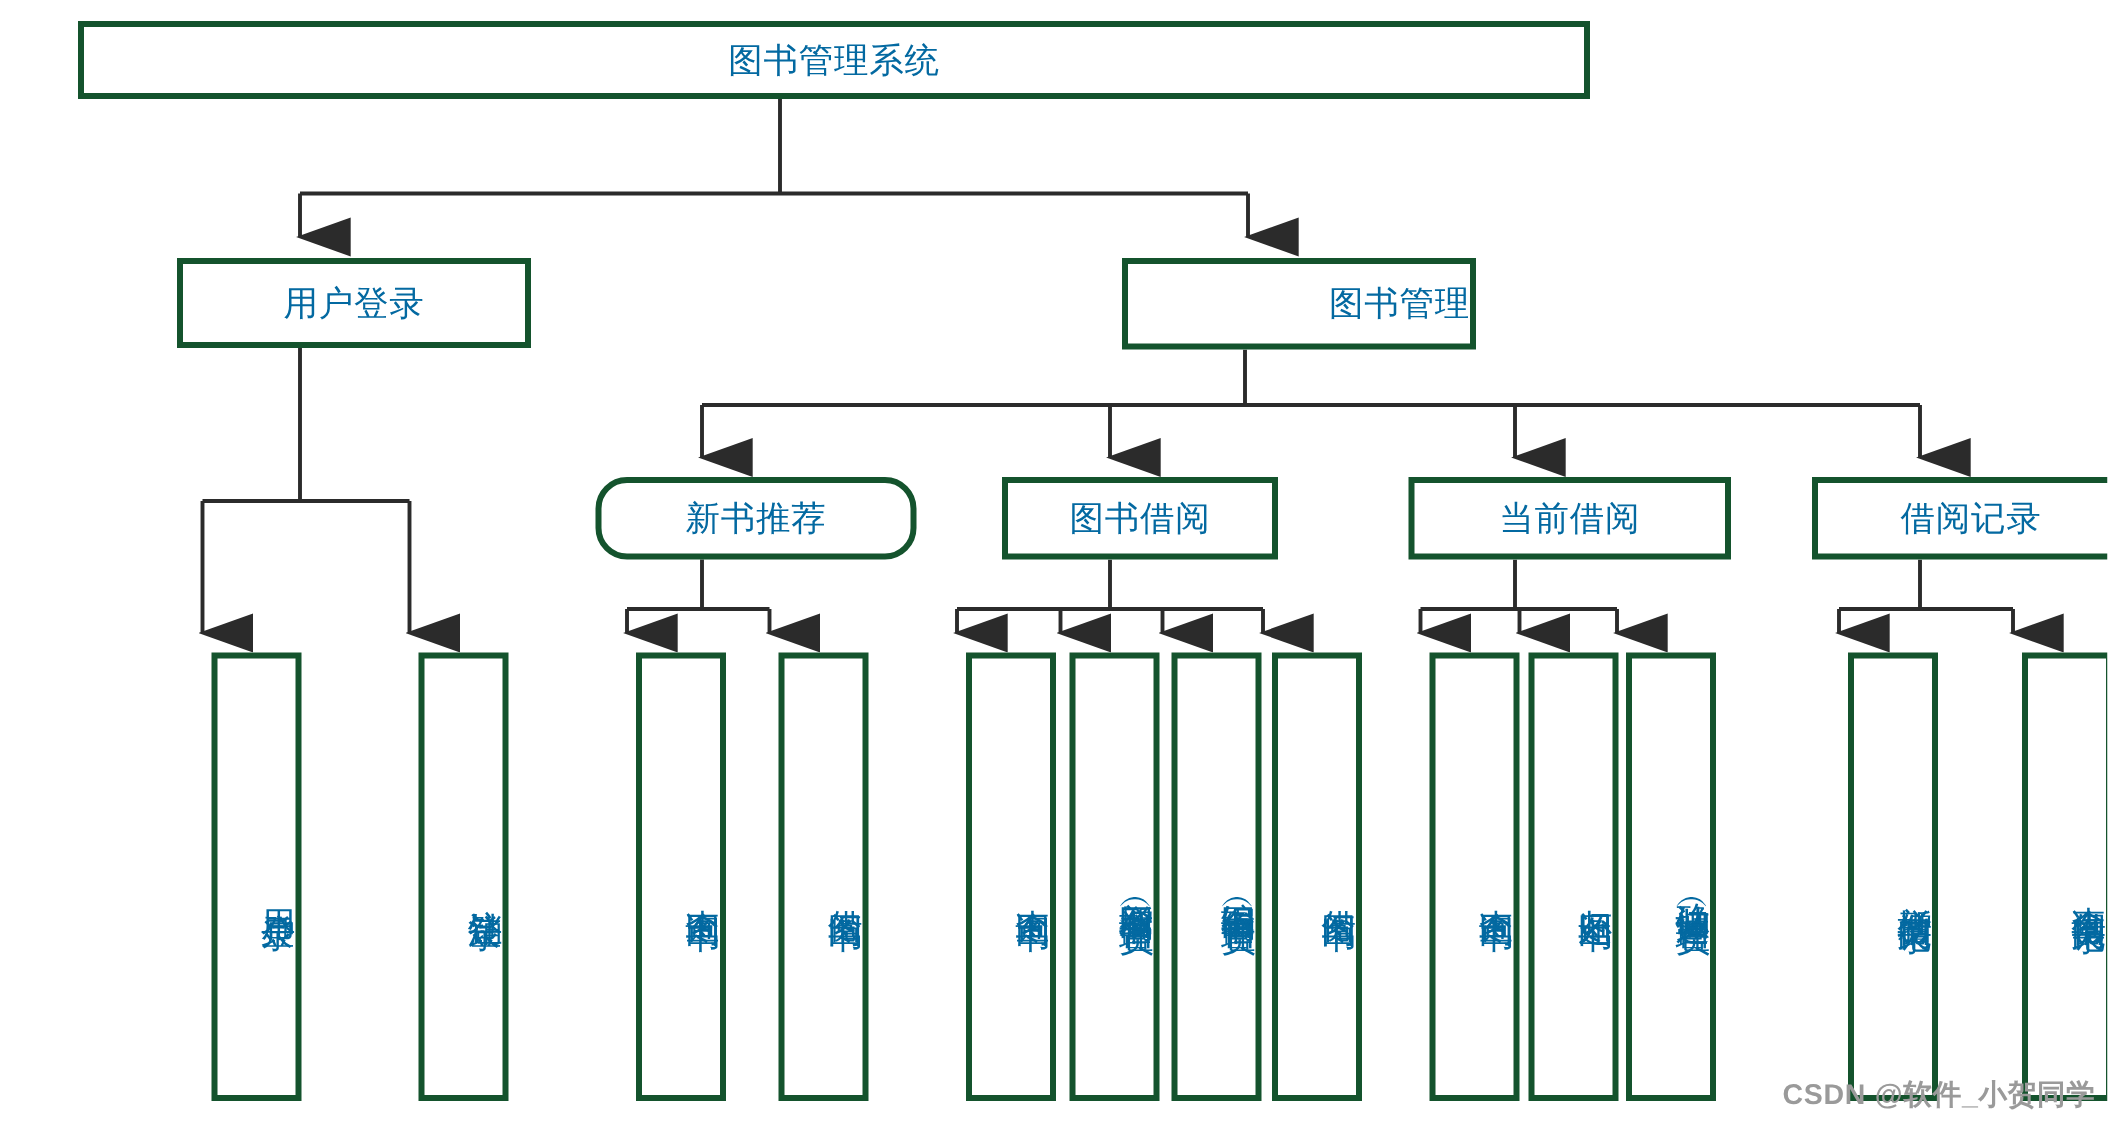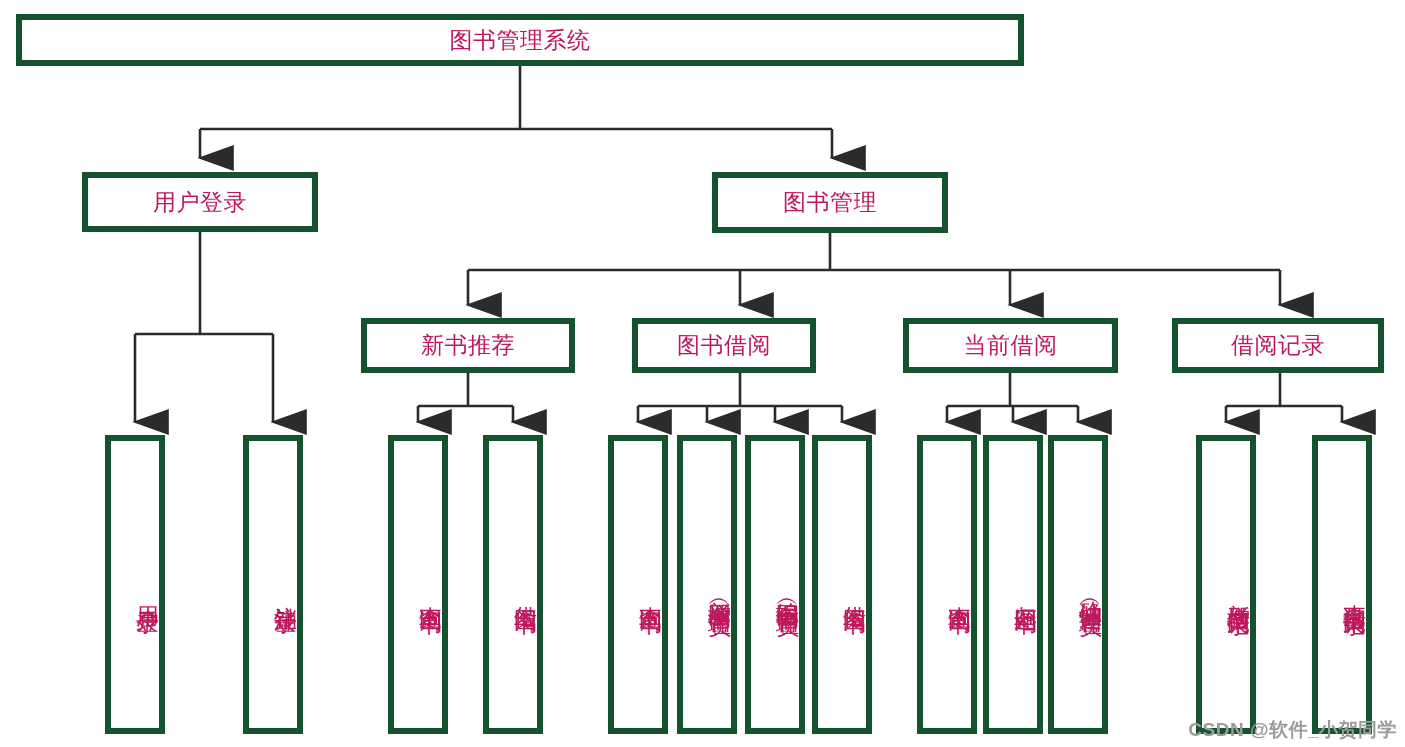--- a/index.html
+++ b/index.html
@@ -21,26 +21,27 @@
     position: absolute;
     left: 0;
     top: 0;
     width: 1405px;
     height: 747px;
     pointer-events: none;
   }
   .node {
     position: absolute;
     box-sizing: border-box;
-    border: 6px solid #14532d;
+    border: 4px solid #14532d;
     background: #ffffff;
     display: flex;
     align-items: center;
     justify-content: center;
-    color: #be185d;
+    color: #0369a1;
+    margin-left: 36px;
   }
   .node.horiz {
     font-size: 23px;
     letter-spacing: 0.5px;
   }
   .node.vert {
     writing-mode: vertical-rl;
     text-orientation: upright;
     font-size: 23px;
     letter-spacing: 2px;
@@ -124,25 +125,25 @@
     </g>
   </svg>
 
   <div class="node horiz" style="left:16px; top:14px; width:1008px; height:52px;">
     <span class="lbl">图书管理系统</span>
   </div>
 
   <div class="node horiz" style="left:82px; top:172px; width:236px; height:60px;">
     <span class="lbl">用户登录</span>
   </div>
-  <div class="node horiz" style="left:712px; top:172px; width:236px; height:61px;">
+  <div class="node horiz" style="left:712px; top:172px; width:236px; height:61px;justify-content:flex-end;">
     <span class="lbl">图书管理</span>
   </div>
 
-  <div class="node horiz" style="left:361px; top:318px; width:214px; height:55px;">
+  <div class="node horiz" style="left:361px; top:318px; width:214px; height:55px;border-radius:21px;">
     <span class="lbl">新书推荐</span>
   </div>
   <div class="node horiz" style="left:632px; top:318px; width:184px; height:55px;">
     <span class="lbl">图书借阅</span>
   </div>
   <div class="node horiz" style="left:903px; top:318px; width:215px; height:55px;">
     <span class="lbl">当前借阅</span>
   </div>
   <div class="node horiz" style="left:1172px; top:318px; width:212px; height:55px;justify-content:center;">
     <span class="lbl">借阅记录</span>

